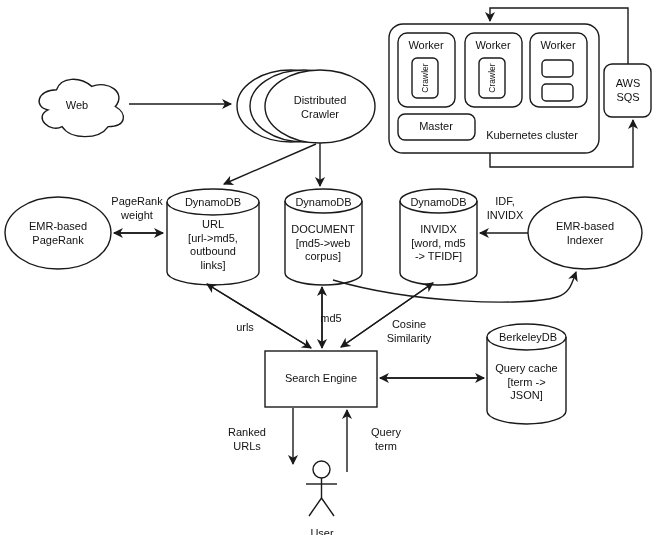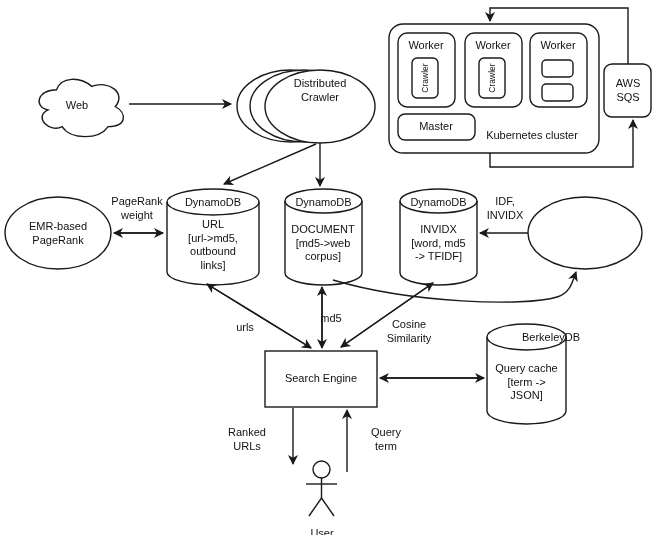--- a/index.html
+++ b/index.html
@@ -102,21 +102,21 @@
       <path class="line" marker-end="url(#arw)" d="M433,283 L341,347"></path>
       <path class="line" marker-end="url(#arw)" d="M341,347 L433,283"></path>
     </g>
     <g>
       <path class="line" marker-end="url(#arw)" d="M380,378 L484,378"></path>
       <path class="line" marker-end="url(#arw)" d="M484,378 L380,378"></path>
     </g>
   </svg>
 
   <div class="lbl" style="left:77px;top:106px">Web</div>
-  <div class="lbl" style="left:320px;top:90px">Distributed
+  <div class="lbl" style="left:320px;top:107px">Distributed
 Crawler</div>
 
   <div class="lbl" style="left:426px;top:46px">Worker</div>
   <div class="lbl" style="left:493px;top:46px">Worker</div>
   <div class="lbl" style="left:558px;top:46px">Worker</div>
   <div class="lbl rot" style="left:425px;top:78px">Crawler</div>
   <div class="lbl rot" style="left:492px;top:78px">Crawler</div>
   <div class="lbl" style="left:436px;top:127px">Master</div>
   <div class="lbl" style="left:532px;top:136px">Kubernetes cluster</div>
   <div class="lbl" style="left:628px;top:90px">AWS
@@ -128,27 +128,28 @@
 outbound
 links]</div>
   <div class="lbl" style="left:323.5px;top:203px">DynamoDB</div>
   <div class="lbl" style="left:323px;top:243px">DOCUMENT
 [md5-&gt;web
 corpus]</div>
   <div class="lbl" style="left:438.5px;top:203px">DynamoDB</div>
   <div class="lbl" style="left:438.5px;top:243px">INVIDX
 [word, md5
 -&gt; TFIDF]</div>
-  <div class="lbl" style="left:551px;top:338px">BerkeleyDB</div>
+  <div class="lbl" style="left:528px;top:338px">BerkeleyDB</div>
   <div class="lbl" style="left:526.5px;top:382px">Query cache
 [term -&gt;
 JSON]</div>
 
   <div class="lbl" style="left:58px;top:233px">EMR-based
 PageRank</div>
+  <div class="lbl" style="left:585px;top:233px">EMR-based Indexer</div>
   <div class="lbl" style="left:321px;top:379px">Search Engine</div>
   <div class="lbl" style="left:322px;top:534px">User</div>
 
   <div class="lbl" style="left:137px;top:208px">PageRank
 weight</div>
   <div class="lbl" style="left:505px;top:208px">IDF,
 INVIDX</div>
   <div class="lbl" style="left:245px;top:328px">urls</div>
   <div class="lbl" style="left:331px;top:319px">md5</div>
   <div class="lbl" style="left:409px;top:331px">Cosine

